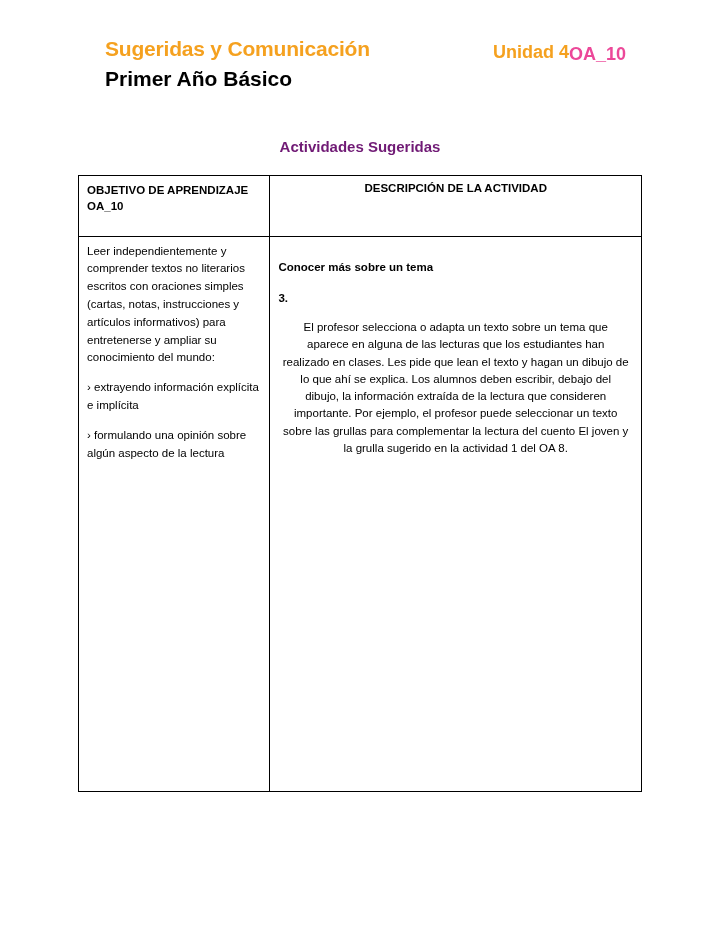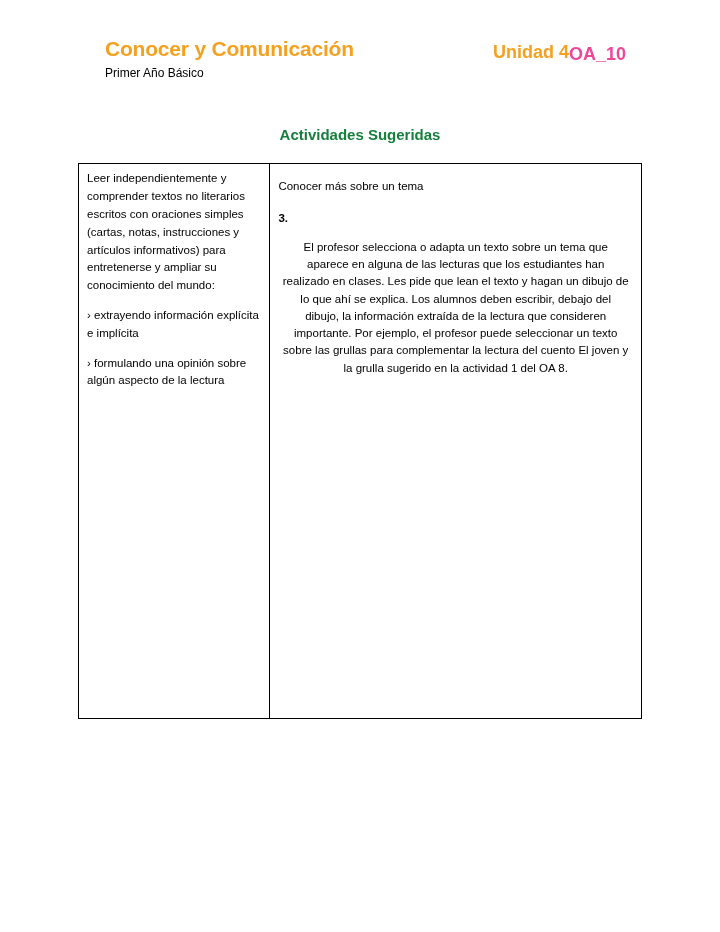--- a/index.html
+++ b/index.html
@@ -33,22 +33,22 @@
     flex-direction: column;
   }
   .subject {
     font-size: 21px;
     font-weight: bold;
     color: #F5A11F;
     line-height: 1.25;
     letter-spacing: -0.2px;
   }
   .grade {
-    font-size: 12px;
-    font-weight: normal;
+    font-size: 21px;
+    font-weight: bold;
     color: #000000;
     margin-top: 4px;
     line-height: 1.25;
   }
   .header-right {
     display: flex;
     align-items: center;
     padding-top: 2px;
     padding-right: 22px;
   }
@@ -63,21 +63,21 @@
     font-weight: bold;
     color: #ec4899;
     margin-top: 5px;
     line-height: 1.3;
   }
   
   .section-title {
     text-align: center;
     font-size: 15px;
     font-weight: bold;
-    color: #15803d;
+    color: #701a75;
     margin-top: 45px;
   }
   
   .table-wrap {
     margin: 20px 78px 0 78px;
   }
   table.activities {
     width: 100%;
     border-collapse: collapse;
     table-layout: fixed;
@@ -110,57 +110,61 @@
     height: 540px;
   }
   .cell-oa p { margin: 0 0 12px 0; }
   .cell-oa p:last-child { margin-bottom: 3px; }
 
   .cell-desc {
     font-size: 11.5px;
     line-height: 1.5;
   }
   .desc-title {
-    font-weight: normal;
-    margin: 8px 0 14px 0;
+    font-weight: bold;
+    margin: 16px 0 14px 0;
   }
   .desc-num {
     font-weight: bold;
     margin: 0 0 12px 0;
   }
   .desc-body {
     margin: 4px;
     text-align: center;
   }
 </style>
 </head>
 <body>
 
 <div class="page">
 
   <div class="header">
     <div class="header-left">
-      <div class="subject">Conocer y Comunicación</div>
+      <div class="subject">Sugeridas y Comunicación</div>
       <div class="grade">Primer Año Básico</div>
     </div>
     <div class="header-right">
       <div class="unit">Unidad 4</div>
       <div class="oa-code">OA_10</div>
     </div>
   </div>
 
   <div class="section-title">Actividades Sugeridas</div>
 
   <div class="table-wrap">
     <table class="activities">
       <colgroup>
         <col class="col-oa">
         <col class="col-desc">
       </colgroup>
       <tbody>
+        <tr>
+          <td class="th-oa">OBJETIVO DE APRENDIZAJE OA_10</td>
+          <td class="th-desc">DESCRIPCIÓN DE LA ACTIVIDAD</td>
+        </tr>
         <tr>
           <td class="cell-oa">
             <p>Leer independientemente y comprender textos no literarios escritos con oraciones simples (cartas, notas, instrucciones y artículos informativos) para entretenerse y ampliar su conocimiento del mundo:</p>
             <p>› extrayendo información explícita e implícita</p>
             <p>› formulando una opinión sobre algún aspecto de la lectura</p>
           </td>
           <td class="cell-desc">
             <p class="desc-title">Conocer más sobre un tema</p>
             <p class="desc-num">3.</p>
             <p class="desc-body">El profesor selecciona o adapta un texto sobre un tema que aparece en alguna de las lecturas que los estudiantes han realizado en clases. Les pide que lean el texto y hagan un dibujo de lo que ahí se explica. Los alumnos deben escribir, debajo del dibujo, la información extraída de la lectura que consideren importante. Por ejemplo, el profesor puede seleccionar un texto sobre las grullas para complementar la lectura del cuento El joven y la grulla sugerido en la actividad 1 del OA 8.</p>

